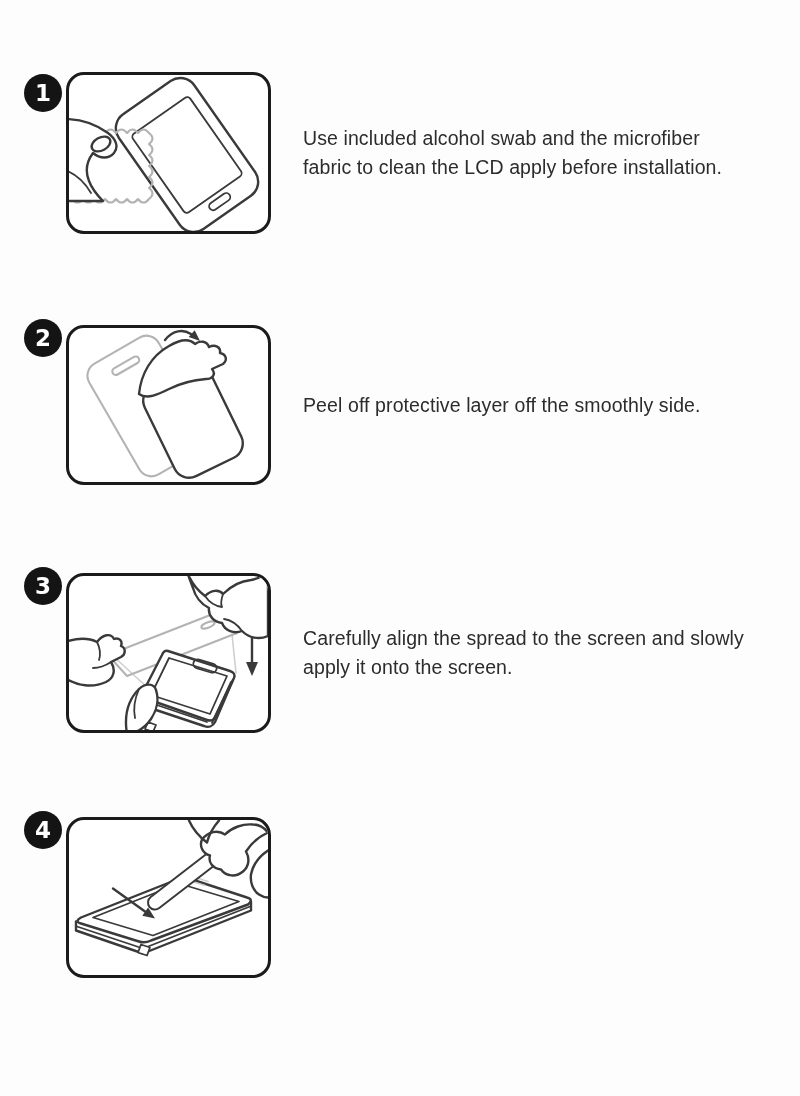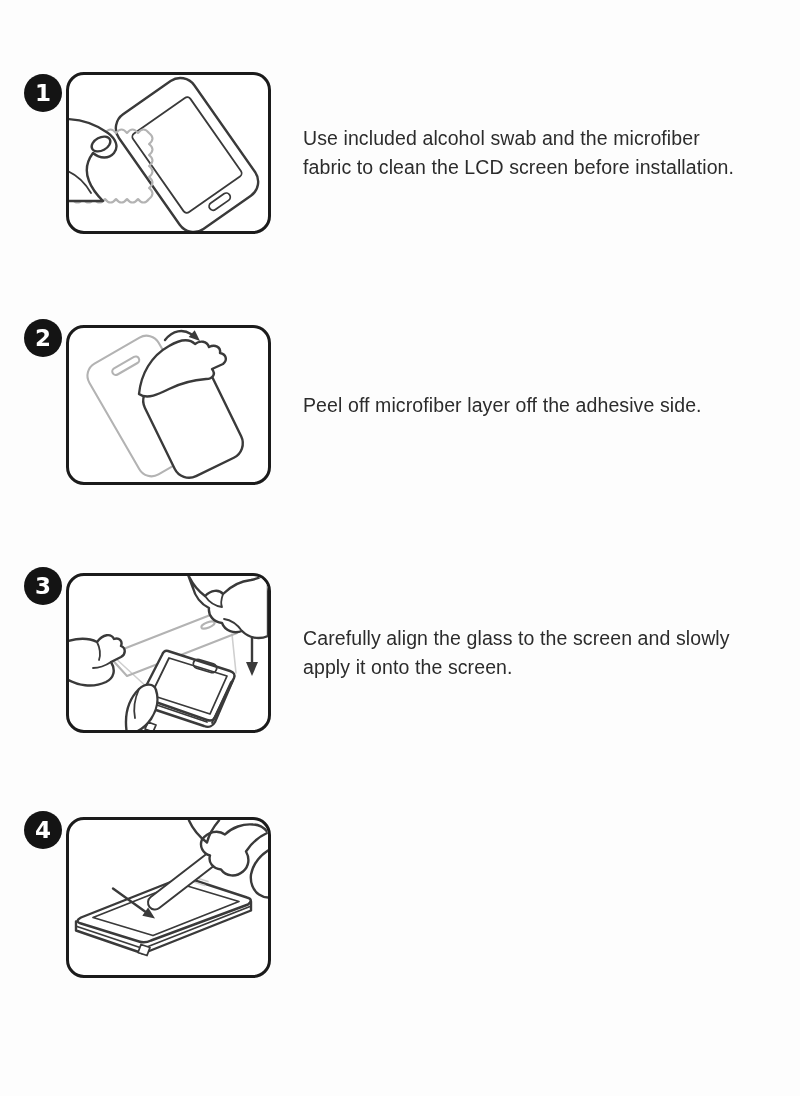--- a/index.html
+++ b/index.html
@@ -77,21 +77,21 @@
              q7,5.5 0,11 q7,5.5 0,11 q7,5.5 0,11 q7,5.5 0,11 q7,5.5 0,11 q7,5.5 0,11
              q-5.5,7 -11,0 q-5.5,7 -11,0 q-5.5,7 -11,0 q-5.5,7 -11,0 q-5.5,7 -11,0 q-5.5,7 -11,0 q-5.5,7 -11,0 Z"></path>
         <g>
           <path class="ink fw" d="M-4,44 C12,44 28,50 39,58 C47,64 50,72 45,78 C40,84 31,84 24,78 C18,86 16,96 20,106 C23,114 28,120 34,126 L-4,126 Z"></path>
           <ellipse class="ink fw" cx="32" cy="69" rx="10" ry="6.5" transform="rotate(-28 32 69)"></ellipse>
           <path class="ink thin" d="M-2,96 C8,100 16,108 22,118"></path>
         </g>
       </svg>
     </div>
     <p class="caption">Use included alcohol swab and the microfiber
-fabric to clean the LCD screen before installation.</p>
+fabric to clean the LCD apply before installation.</p>
   </section>
 
   <section class="step step-2">
     <div class="badge">
       <span>2</span>
     </div>
     <div class="frame">
       <svg viewBox="0 0 199 154" role="img" aria-label="protective layer being peeled off the glass">
         <g class="gray" transform="translate(80,78) rotate(-30)">
           <rect x="-40" y="-64" width="80" height="128" rx="14"></rect>
@@ -102,21 +102,21 @@
             <rect class="ink fw" x="-37" y="-50" width="74" height="100" rx="16"></rect>
           </g>
           <path class="ink fw" d="M70,66 C72,46 82,28 100,18 C110,12 120,10 126,16 C131,12 138,13 140,19 C146,16 152,19 151,25 C157,26 159,32 154,36 L143,41 C147,46 144,51 137,51 C124,52 110,56 100,61 C90,66 78,72 70,66 Z"></path>
         </g>
         <g>
           <path class="ink" d="M96,12 C104,2 114,1 122,6"></path>
           <polygon class="fink" points="131,13 119.7,9.1 125.7,2.3"></polygon>
         </g>
       </svg>
     </div>
-    <p class="caption">Peel off microfiber layer off the adhesive side.</p>
+    <p class="caption">Peel off protective layer off the smoothly side.</p>
   </section>
 
   <section class="step step-3">
     <div class="badge">
       <span>3</span>
     </div>
     <div class="frame">
       <svg viewBox="0 0 199 154" role="img" aria-label="two hands aligning glass above the phone">
         <path class="lgray" d="M44,80 L80,113 M163,58 L167,97"></path>
         <g>
@@ -144,21 +144,21 @@
         <g>
           <path class="ink fw" d="M118,-4 C122,6 128,14 136,20 C142,14 150,13 154,18 C162,10 172,5 182,4 C188,3 194,0 199,-4 L199,60 C190,64 180,62 173,55 C165,58 156,55 153,47 C145,46 139,40 140,32 C132,28 126,20 124,12 Z"></path>
           <path class="ink thin" d="M136,20 C140,26 146,30 153,31 M154,18 C152,24 152,29 153,31 M173,55 C168,48 162,44 155,43"></path>
         </g>
         <g>
           <line class="ink" x1="183" y1="62" x2="183" y2="88"></line>
           <polygon class="fink" points="177,86 189,86 183,100"></polygon>
         </g>
       </svg>
     </div>
-    <p class="caption">Carefully align the glass to the screen and slowly
+    <p class="caption">Carefully align the spread to the screen and slowly
 apply it onto the screen.</p>
   </section>
 
   <section class="step step-4">
     <div class="badge">
       <span>4</span>
     </div>
     <div class="frame">
       <svg viewBox="0 0 199 154" role="img" aria-label="finger pressing center of the glass on phone">
         <g>

